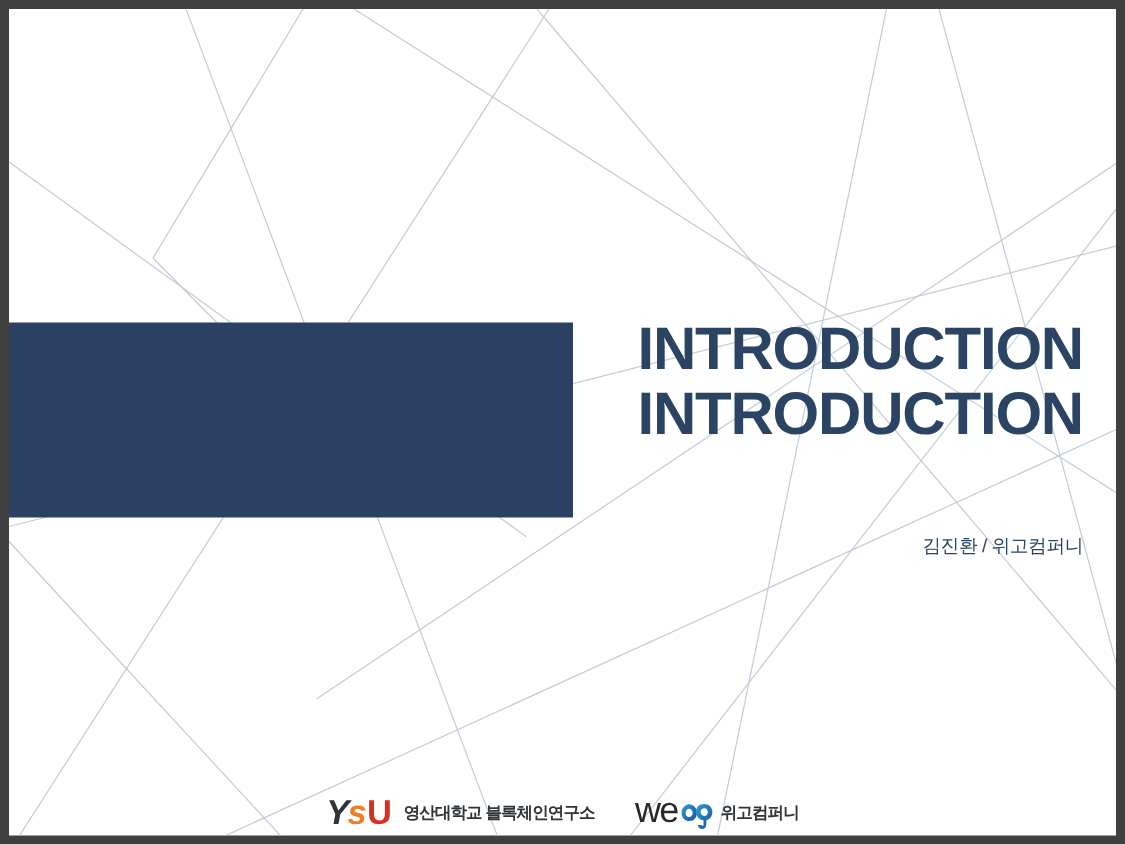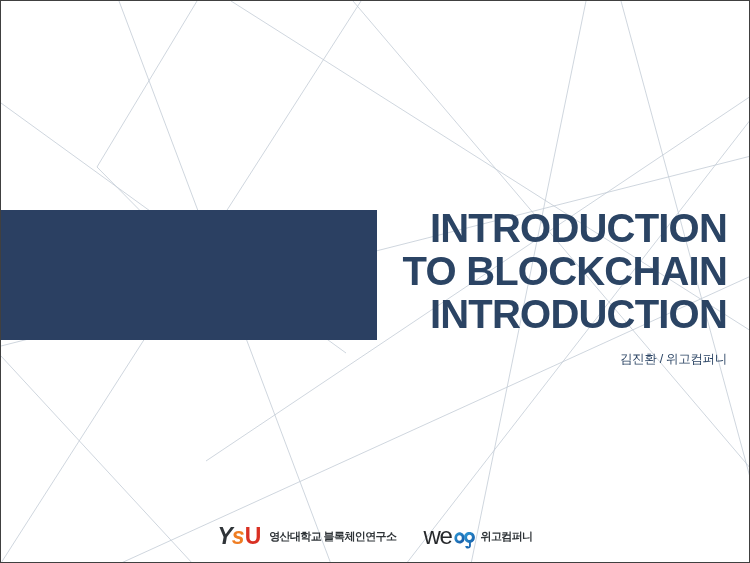--- a/index.html
+++ b/index.html
@@ -11,21 +11,21 @@
     font-family: "Liberation Sans", sans-serif;
   }
 
   .slide {
     position: relative;
     width: 750px;
     height: 563px;
     background: #ffffff;
     overflow: hidden;
     box-sizing: border-box;
-    border: 1px solid #404040;
+    border: 6px solid #404040;
   }
 
   
   .bg-lines {
     position: absolute;
     left: 0;
     top: 0;
     width: 750px;
     height: 563px;
     pointer-events: none;
@@ -163,21 +163,20 @@
       <line x1="0" y1="355" x2="192" y2="563"></line>
       <line x1="0" y1="345" x2="750" y2="155"></line>
       <line x1="405" y1="563" x2="750" y2="118"></line>
     </g>
   </svg>
 
   <div class="navy-block"></div>
 
   <div class="title-wrap">
     <span class="title-line">INTRODUCTION</span>
-    <span class="title-line">TO BLOCKCHAIN</span>
     <span class="title-line">INTRODUCTION</span>
   </div>
 
   <div class="byline">김진환 / 위고컴퍼니</div>
 
   <div class="footer">
 
     <div class="footer-group">
       <div class="ysu-logo">
         <span class="ysu-y">Y</span>

